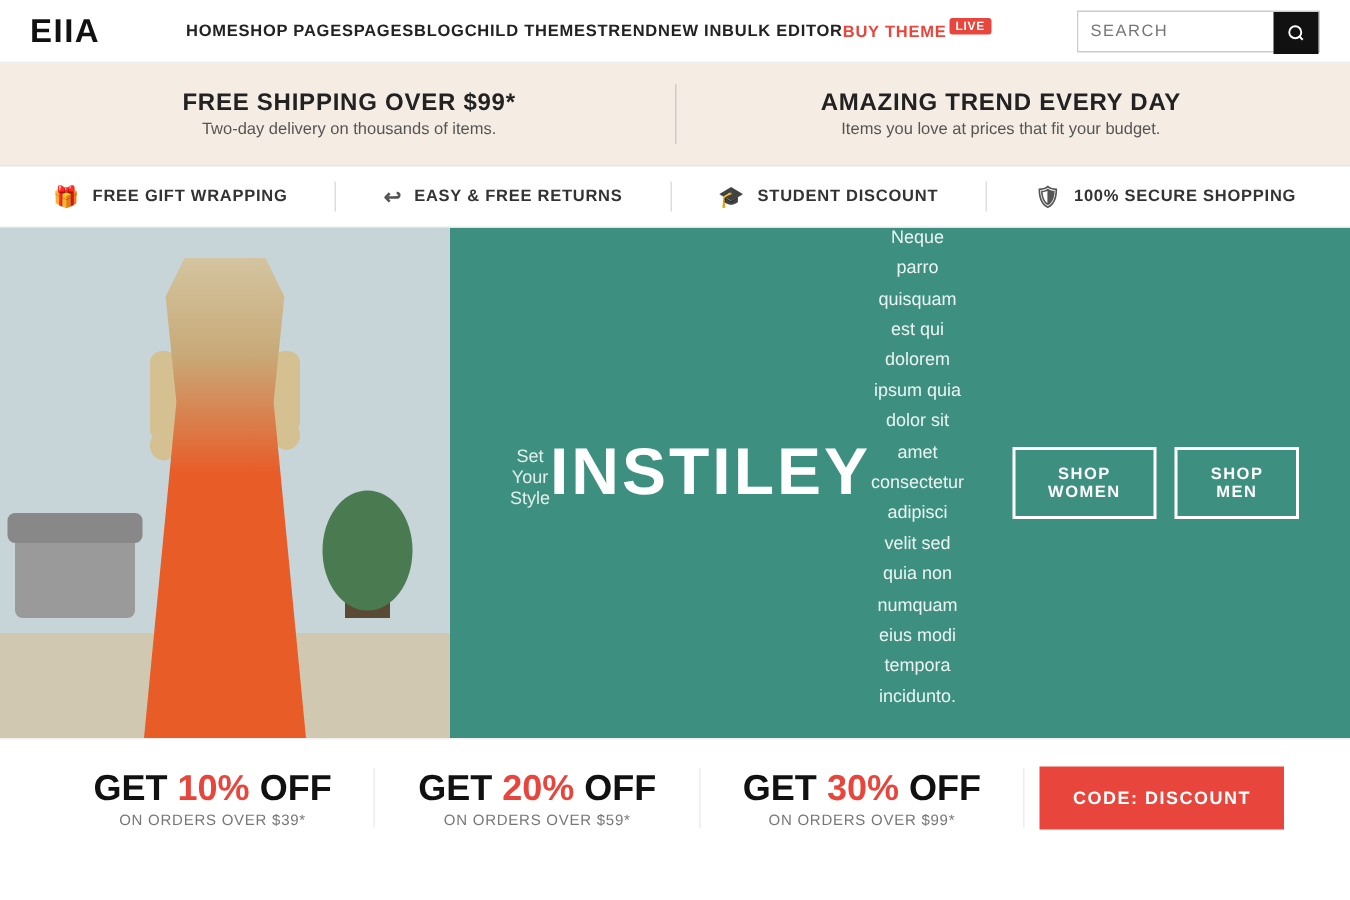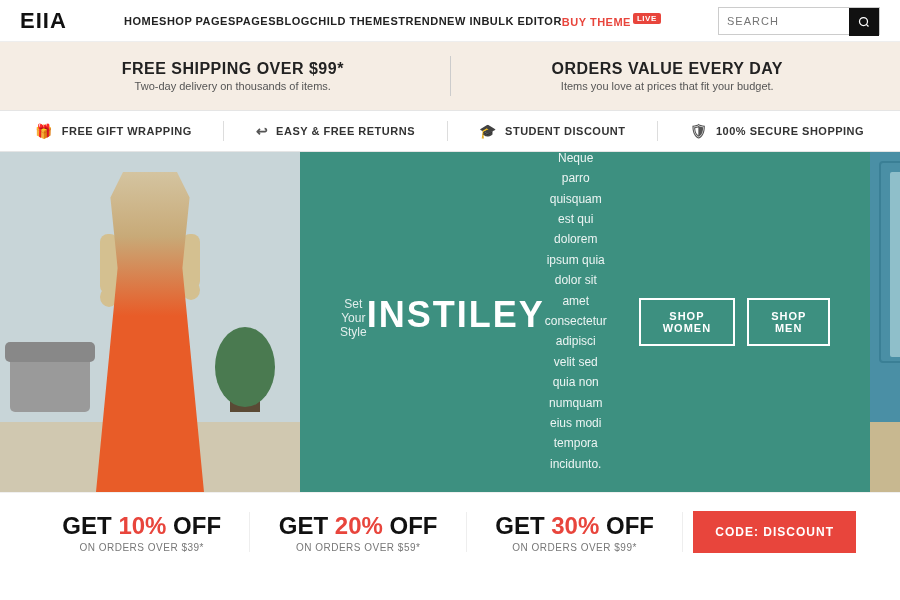--- a/index.html
+++ b/index.html
@@ -81,21 +81,21 @@
       clip-path: polygon(35% 0%, 65% 0%, 72% 8%, 68% 30%, 80% 100%, 20% 100%, 32% 30%, 28% 8%);
     }
 
     .hero-center {
       flex: 1; background: #3d9080;
       display: flex; flex-direction: row; align-items: center;
       justify-content: center; padding: 30px 40px; text-align: center;
     }
     .hero-center .tagline { color: rgba(255,255,255,0.85); font-size: 12px; margin-bottom: 8px; }
     .hero-center .brand-name {
-      color: #fff; font-size: 36px; font-weight: 900; letter-spacing: 2px;
+      color: #fff; font-size: 44px; font-weight: 900; letter-spacing: 2px;
       margin-bottom: 14px;
     }
     .hero-center .description {
       color: rgba(255,255,255,0.9); font-size: 12px; line-height: 1.7;
       margin-bottom: 22px; max-width: 220px;
     }
     .hero-btns { display: flex; gap: 12px; padding-left: 32px; }
     .hero-btn {
       background: transparent; border: 2px solid #fff; color: #fff;
       padding: 10px 22px; font-size: 11px; font-weight: 700; letter-spacing: 1px;
@@ -158,21 +158,21 @@
   </div>
 </nav>
 
 <div class="promo-banner">
   <div class="promo-item">
     <div class="promo-title">FREE SHIPPING OVER $99*</div>
     <div class="promo-sub">Two-day delivery on thousands of items.</div>
   </div>
   <div class="promo-divider"></div>
   <div class="promo-item">
-    <div class="promo-title">ORDERS VALUE EVERY DAY</div>
+    <div class="promo-title">AMAZING TREND EVERY DAY</div>
     <div class="promo-sub">Items you love at prices that fit your budget.</div>
   </div>
 </div>
 
 <div class="feature-bar">
   <div class="feature-item">
     <span class="feature-icon">🎁</span>
     <span>FREE GIFT WRAPPING</span>
   </div>
   <div class="feat-divider"></div>

